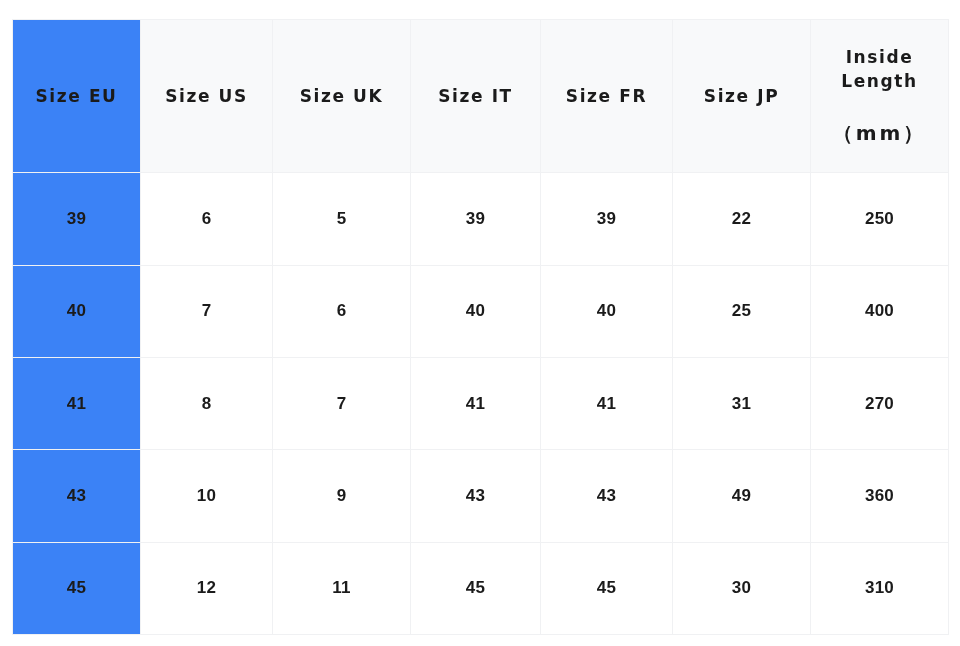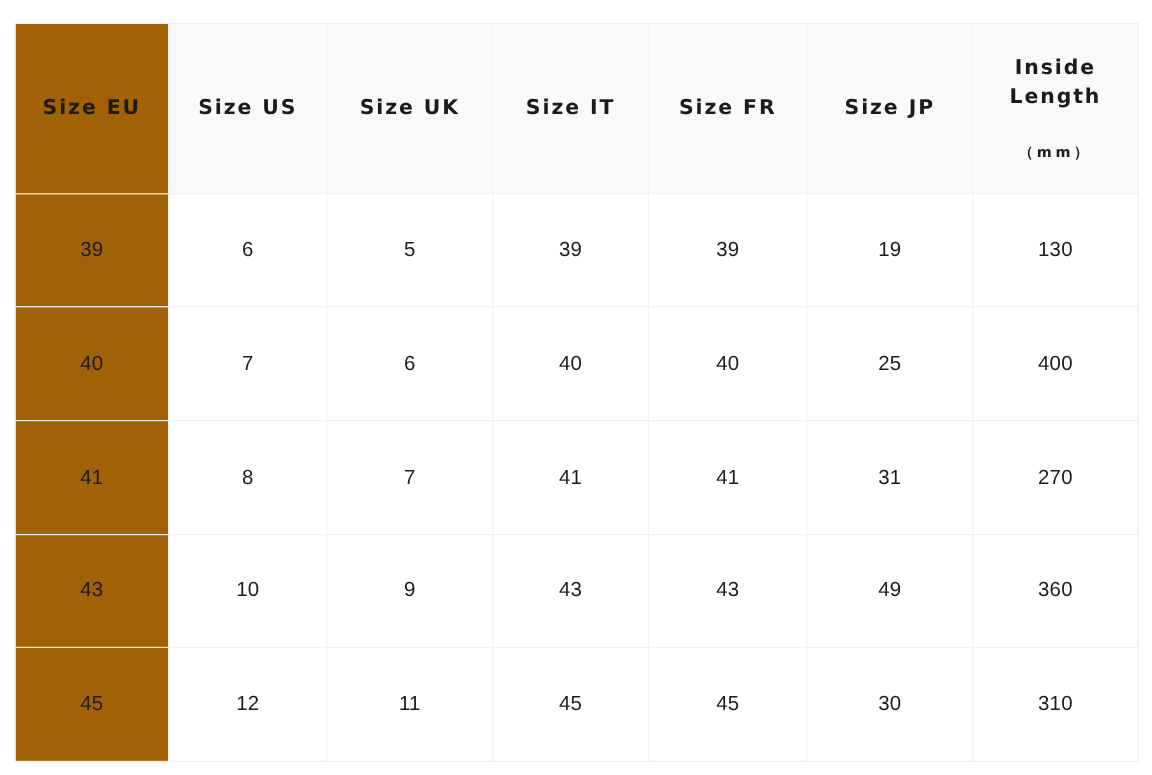--- a/index.html
+++ b/index.html
@@ -70,39 +70,39 @@
     font-family: "DejaVu Sans", "Liberation Sans", sans-serif;
     color: #141414;
     white-space: pre-line;
   }
   thead th .hdr-line {
     display: block;
   }
   thead th .hdr-unit {
     display: block;
     letter-spacing: 3px;
-    font-size: 12px;
+    font-size: 20px;
   }
 
   
   tbody tr {
     height: 76px;
   }
   tbody td {
     background: #ffffff;
     font-size: 17px;
-    font-weight: 400;
+    font-weight: 700;
     letter-spacing: 0.2px;
     color: #1c1c1c;
     font-family: "Liberation Sans", "DejaVu Sans", sans-serif;
   }
   
   thead th.col-first,
   tbody td.col-first {
-    background: #a16207;
+    background: #3b82f6;
   }
 </style>
 </head>
 <body>
 
 <div id="page">
 
   <div class="size-table-wrap">
     <table class="size-table">
       <colgroup>
@@ -140,22 +140,22 @@
           </th>
         </tr>
       </thead>
       <tbody>
         <tr>
           <td class="col-first">39</td>
           <td>6</td>
           <td>5</td>
           <td>39</td>
           <td>39</td>
-          <td>19</td>
-          <td>130</td>
+          <td>22</td>
+          <td>250</td>
         </tr>
         <tr>
           <td class="col-first">40</td>
           <td>7</td>
           <td>6</td>
           <td>40</td>
           <td>40</td>
           <td>25</td>
           <td>400</td>
         </tr>

